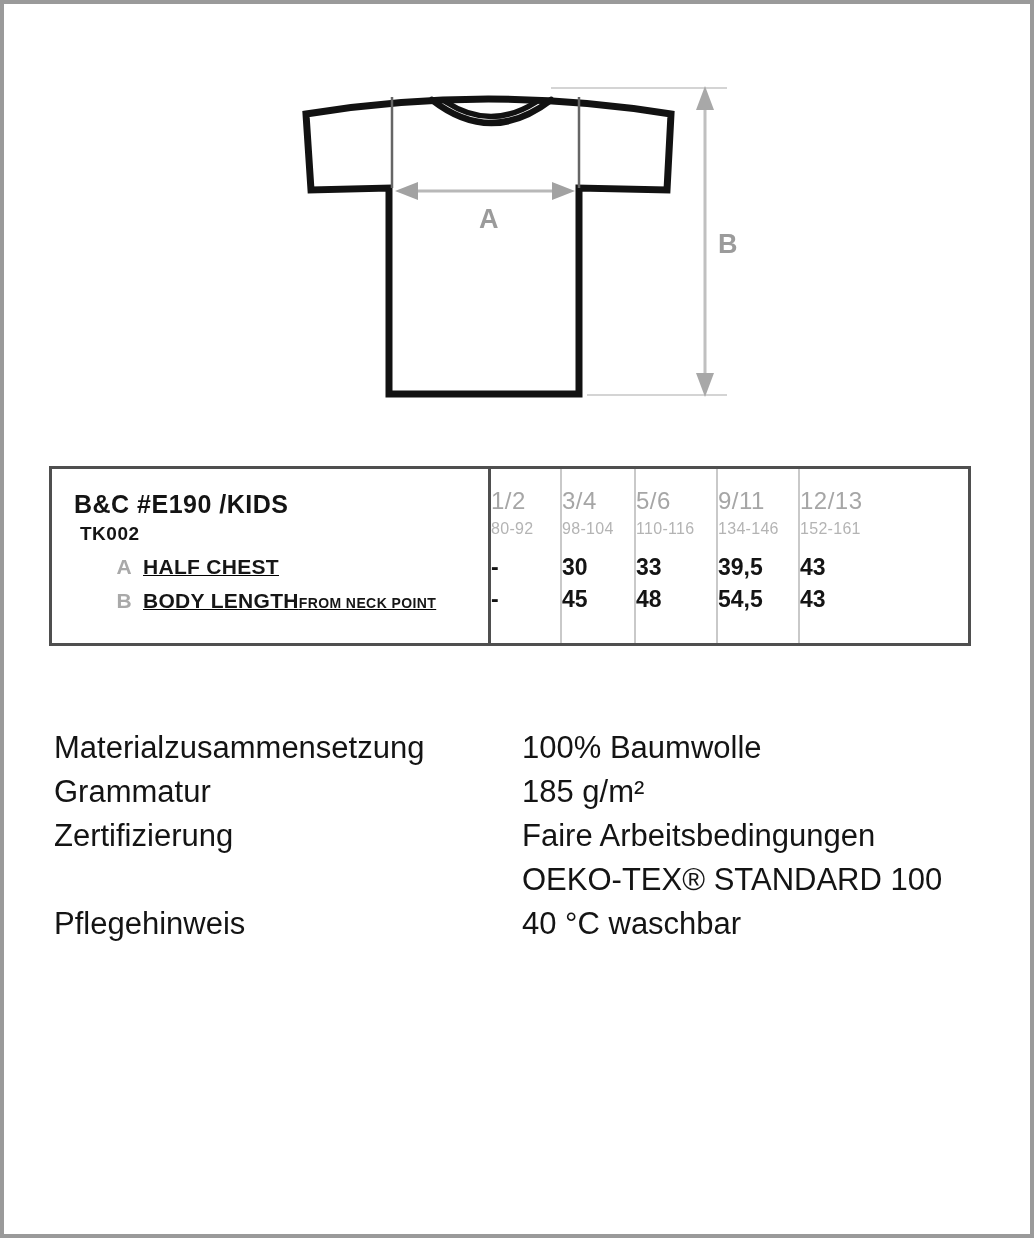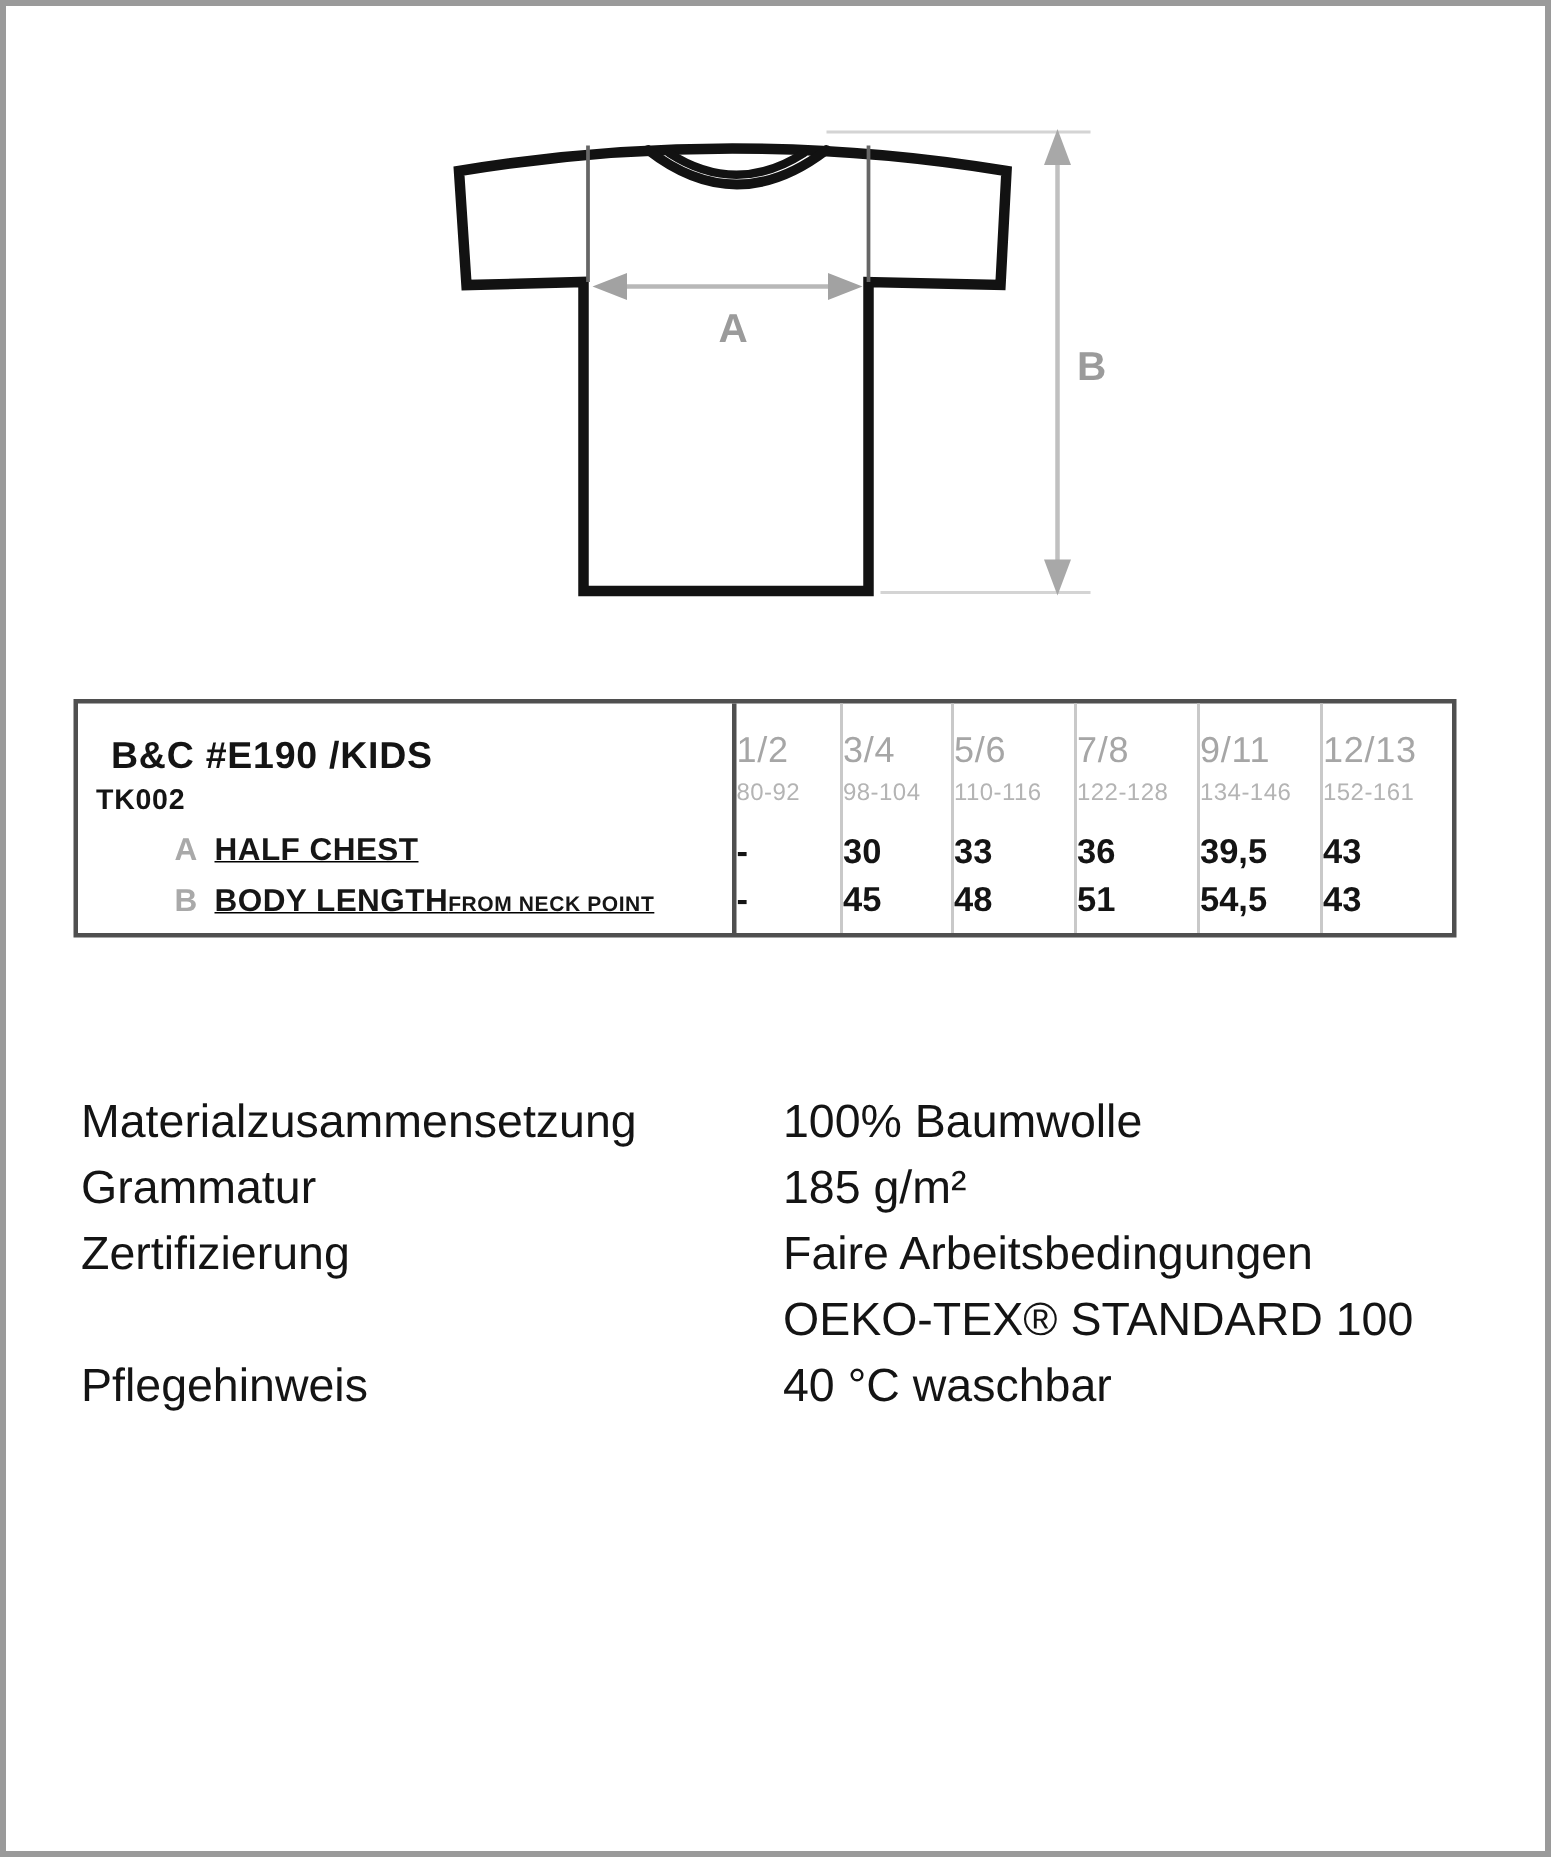--- a/index.html
+++ b/index.html
@@ -20,34 +20,34 @@
 
   
   .diagram {
     position:absolute; left:285px; top:60px;
     width:460px; height:345px;
   }
 
   
   .spec-table {
     position:absolute; left:45px; top:462px;
-    width:922px; height:159px;
+    width:922px; height:180px;
     box-sizing:border-box;
     border:3px solid #4f4f4f;
     display:flex;
     background:#ffffff;
   }
   .label-cell { flex:0 0 436px; width:436px; overflow:hidden; }
   .t-title {
     padding:20px 0 0 22px; line-height:30px;
     font-size:25px; font-weight:bold; color:#141414;
     letter-spacing:0.5px; white-space:nowrap;
   }
   .t-sub {
-    padding:4px 0 0 12px; line-height:22px;
+    padding:4px 0 0 28px; line-height:22px;
     font-size:19px; font-weight:bold; color:#141414;
     letter-spacing:0.5px;
   }
   .t-row { padding-left:60px; line-height:28px; white-space:nowrap;text-decoration:underline; }
   .t-row.first { padding-top:8px; }
   .t-row.second { padding-top:4px; }
   .t-key {
     display:inline-block; width:24px; text-align:center;
     margin-right:7px; color:#a9a9a9;
     font-weight:bold; font-size:21px;
@@ -133,26 +133,20 @@
       <div class="valA">30</div>
       <div class="valB">45</div>
     </div>
     <div class="size-col" style="width:82px">
       <div class="sz">5/6</div>
       <div class="age">110-116</div>
       <div class="valA">33</div>
       <div class="valB">48</div>
     </div>
     <div class="size-col" style="width:82px">
-      <div class="sz">7/8</div>
-      <div class="age">122-128</div>
-      <div class="valA">36</div>
-      <div class="valB">51</div>
-    </div>
-    <div class="size-col" style="width:82px">
       <div class="sz">9/11</div>
       <div class="age">134-146</div>
       <div class="valA">39,5</div>
       <div class="valB">54,5</div>
     </div>
     <div class="size-col" style="width:88px">
       <div class="sz">12/13</div>
       <div class="age">152-161</div>
       <div class="valA">43</div>
       <div class="valB">43</div>

